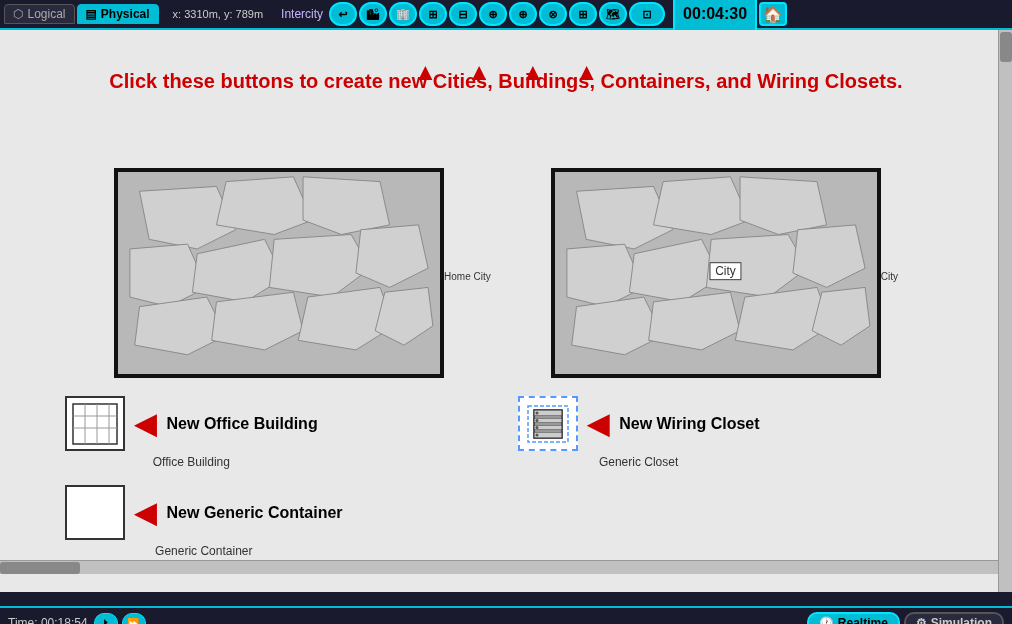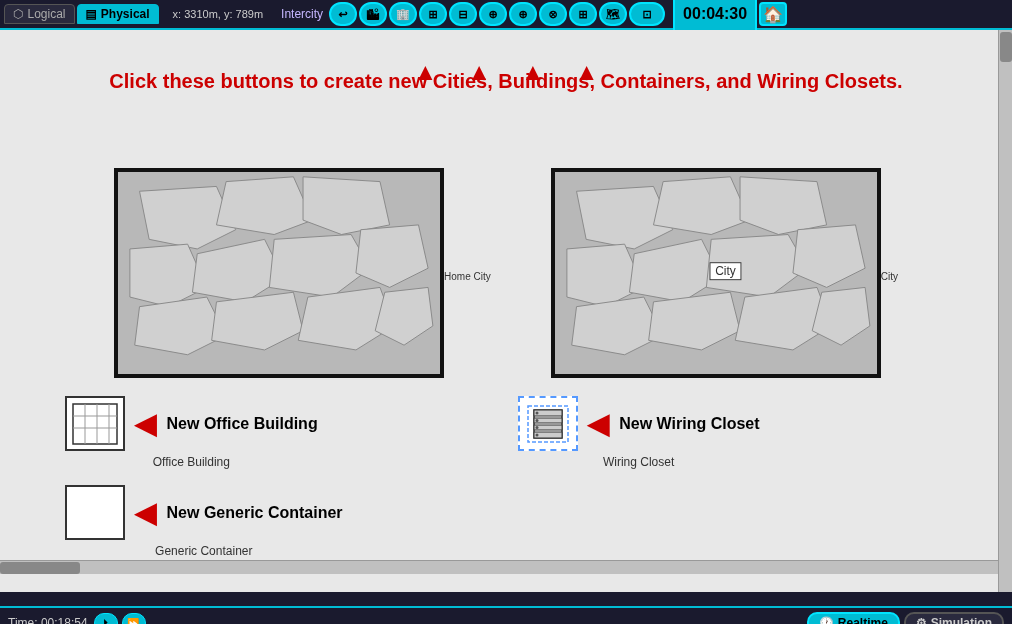--- a/index.html
+++ b/index.html
@@ -369,21 +369,21 @@
                 <rect x="8" y="28" width="28" height="6" fill="#ccc" stroke="#333" stroke-width="1"></rect>
                 <circle cx="11" cy="9" r="1.5" fill="#555"></circle>
                 <circle cx="11" cy="16.5" r="1.5" fill="#555"></circle>
                 <circle cx="11" cy="23.5" r="1.5" fill="#555"></circle>
                 <circle cx="11" cy="31" r="1.5" fill="#555"></circle>
               </svg>
             </div>
             <div class="red-arrow-left">◀</div>
             <span class="new-item-label">New Wiring Closet</span>
           </div>
-          <span class="item-label">Wiring Closet</span>
+          <span class="item-label">Generic Closet</span>
         </div>
       </div>
 
       <div style="display:flex; align-items:flex-end;">
         <div class="item-group">
           <div class="item-icon-row">
             <div class="item-icon" style="border:2px solid #333;">
               
             </div>
             <div class="red-arrow-left">◀</div>

